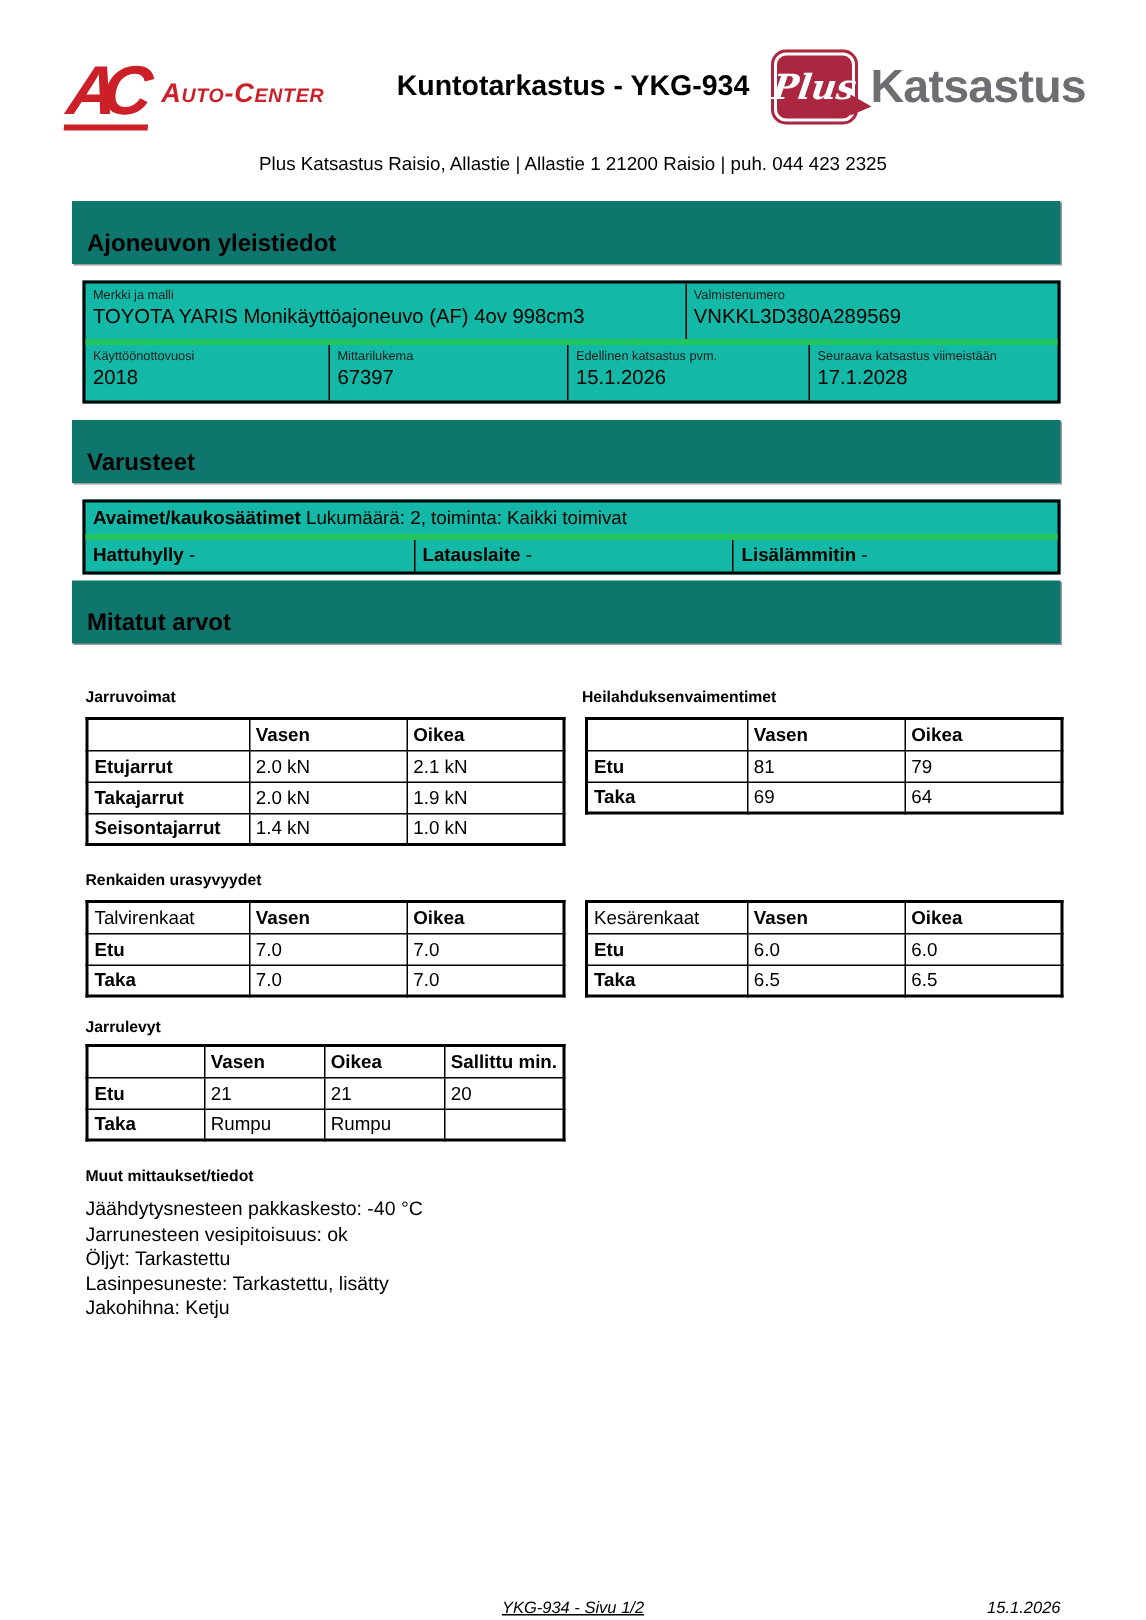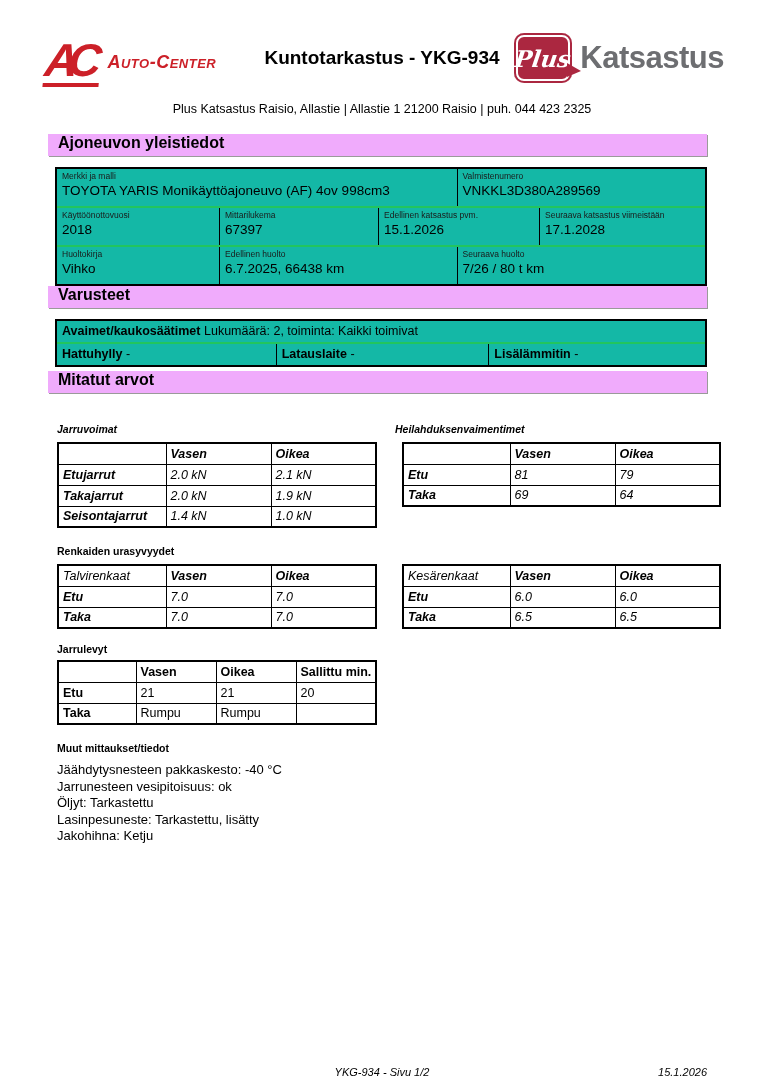--- a/index.html
+++ b/index.html
@@ -56,65 +56,65 @@
     border-left: 14px solid #ab2740;
   }
   .katsastus-word {
     color: #6d6e71; font-size: 31px; font-weight: bold; letter-spacing: -0.5px;
   }
   .address { text-align: center; font-size: 12.5px; margin-top: 7px; }
 
   
   .banner {
     margin-left: 48px; width: 659px;
-    background: #f0abfc;
+    background: #0f766e;
     font-size: 16px; font-weight: bold;
-    padding: 0 0 4px 10px;
+    padding: 20px 0 4px 10px;
     box-shadow: 1px 1px 0 #9a9a9a;
   }
 
   
   .gtable { margin-left: 55px; width: 652px; border: 2px solid #000; background: #14b8a6; }
   .grow { display: flex; }
-  .grow + .grow { border-top: 2px solid #22c55e; }
+  .grow + .grow { border-top: 4px solid #22c55e; }
   .gcell { border-left: 1px solid #000; }
   .gcell:first-child { border-left: none; }
   .info-cell { padding: 2px 5px 4px 5px; height: 37px; }
   .info-label { font-size: 8.5px; color: #1a1a1a; }
   .info-value { font-size: 13.5px; margin-top: 2px; white-space: nowrap; }
   .equip-cell { padding: 3px 5px; height: 21px; font-size: 12.5px; white-space: nowrap; }
   .bold { font-weight: bold; }
 
   
   .meas-area { margin-left: 57px; width: 650px; }
   .meas-caption { font-size: 10.5px; font-weight: bold; }
-  .meas-pair { display: flex; gap: 25px; font-style: italic; }
+  .meas-pair { display: flex; gap: 13px; }
   table.meas { border-collapse: collapse; border: 2px solid #000; table-layout: fixed; }
   table.meas td, table.meas th {
     border: 1px solid #000; font-size: 12.5px; text-align: left;
     padding: 0 4px; height: 21px; font-weight: normal; vertical-align: middle;
     white-space: nowrap; overflow: hidden;
   }
   table.meas th.hd { font-weight: bold; }
   table.meas td.rowlabel { font-weight: bold; }
   .w318 { width: 318px; }
   .w317 { width: 317px; }
 
   .other-lines { margin-left: 57px; font-size: 13px; line-height: 16.5px; margin-top: 8px; }
 
   
   .footer {
     position: absolute; left: 0; top: 1033px; width: 764px;
     font-size: 11px; font-style: italic;
   }
-  .footer .center { position: absolute; left: 0; right: 0; text-align: center; }
+  .footer .center { position: absolute; left: 0; right: 0; text-align: center; text-decoration: underline; }
   .footer .right { position: absolute; right: 57px; }
 
   
-  .mt-18 { margin-top: 18px; } .mt-11 { margin-top: 11px; } .mt-8 { margin-top: 0; }
+  .mt-18 { margin-top: 18px; } .mt-11 { margin-top: 11px; } .mt-8 { margin-top: 11px; }
   .mt-7 { margin-top: 7px; }  .mt-4 { margin-top: 4px; }  .mt-30 { margin-top: 30px; }
   .mt-17 { margin-top: 17px; } .mt-14 { margin-top: 14px; } .mt-5 { margin-top: 5px; }
 </style>
 </head>
 <body>
 
 <div class="page">
 
   <div class="header">
     <div class="ac-logo">
@@ -154,34 +154,20 @@
         <div class="info-label">Mittarilukema</div>
         <div class="info-value">67397</div>
       </div>
       <div class="gcell info-cell" style="width:162px">
         <div class="info-label">Edellinen katsastus pvm.</div>
         <div class="info-value">15.1.2026</div>
       </div>
       <div class="gcell info-cell" style="width:167px">
         <div class="info-label">Seuraava katsastus viimeistään</div>
         <div class="info-value">17.1.2028</div>
-      </div>
-    </div>
-    <div class="grow">
-      <div class="gcell info-cell" style="width:163px">
-        <div class="info-label">Huoltokirja</div>
-        <div class="info-value">Vihko</div>
-      </div>
-      <div class="gcell info-cell" style="width:239px">
-        <div class="info-label">Edellinen huolto</div>
-        <div class="info-value">6.7.2025, 66438 km</div>
-      </div>
-      <div class="gcell info-cell" style="width:250px">
-        <div class="info-label">Seuraava huolto</div>
-        <div class="info-value">7/26 / 80 t km</div>
       </div>
     </div>
   </div>
 
   <div class="banner mt-8">Varusteet</div>
 
   <div class="gtable mt-11">
     <div class="grow">
       <div class="gcell equip-cell" style="width:652px">
         <span class="bold">Avaimet/kaukosäätimet</span>

